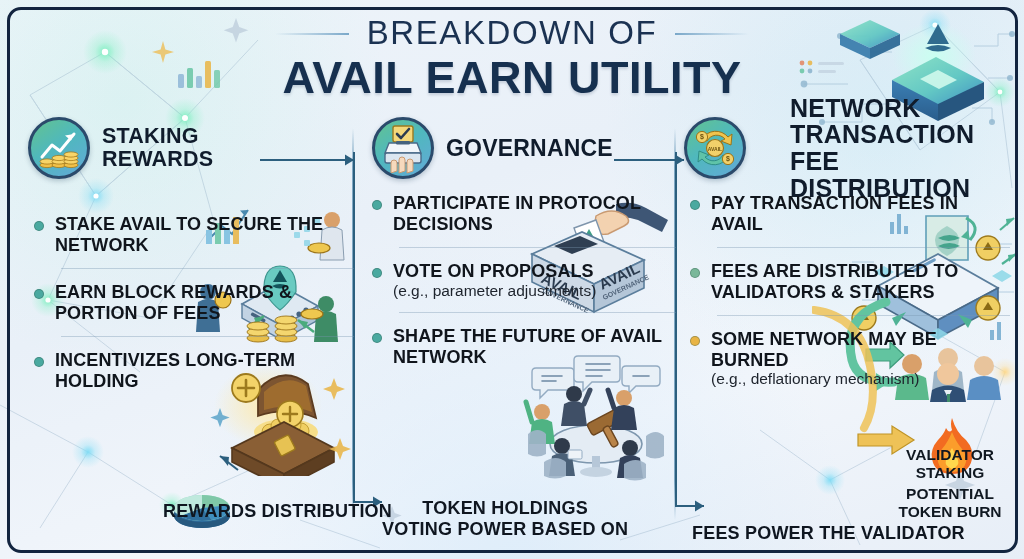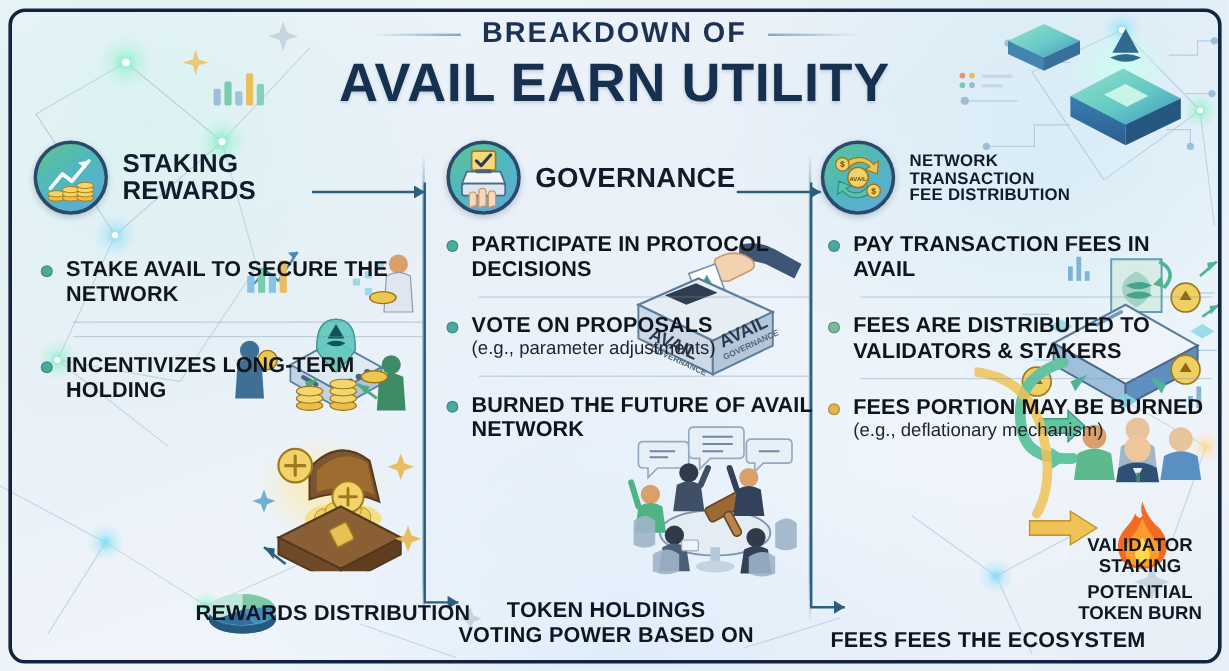--- a/index.html
+++ b/index.html
@@ -26,21 +26,21 @@
     border-radius: 14px;
     pointer-events: none;
     z-index: 40;
   }
 
   .netbg { position: absolute; inset: 0; z-index: 0; }
 
   
   .header { position: absolute; top: 16px; left: 0; width: 100%; text-align: center; z-index: 12; }
   .kicker {
-    font-size: 24px; font-weight: bold; letter-spacing: 1.6px;
+    font-size: 33px; font-weight: normal; letter-spacing: 1.6px;
     color: #1b3252; line-height: 1;
     display: inline-block; position: relative;
   }
   .kicker::before, .kicker::after {
     content: ""; position: absolute; top: 52%; width: 74px; height: 2px;
     background: linear-gradient(90deg, rgba(110,160,200,0) 0%, #7aa8c9 100%);
   }
   .kicker::before { left: -92px; }
   .kicker::after  { right: -92px; transform: scaleX(-1); }
   .title {
@@ -63,21 +63,21 @@
     border: 3px solid #2b4a6b;
     display: flex; align-items: center; justify-content: center;
     box-shadow: 0 2px 5px rgba(20,50,80,0.25);
     overflow: hidden;
   }
   .badge svg { display: block; }
   .col-title {
     font-size: 21.5px; font-weight: bold; color: #101c2c;
     line-height: 1.07; letter-spacing: 0.2px;
   }
-  #col3 .col-title { font-size: 14px; }
+  #col3 .col-title { font-size: 25px; margin-left: 32px; }
   #col2 .col-head { padding-left: 10px; }
   #col2 .col-title { font-size: 23px; }
 
   
   .bullets { margin-top: 12px; padding-left: 6px; }
   .bullet { display: flex; gap: 11px; align-items: flex-start; padding: 2px 0; }
   .dot {
     flex: 0 0 auto; width: 10px; height: 10px; border-radius: 50%;
     margin-top: 7px; border: 1px solid rgba(40,80,70,0.35);
   }
@@ -305,20 +305,24 @@
         <div>REWARDS</div>
       </div>
     </div>
 
     <div class="bullets">
       <div class="bullet">
         <span class="dot" style="background:#4aa9a0"></span>
         <span class="btxt">STAKE AVAIL TO SECURE THE NETWORK</span>
       </div>
       <div class="rule"></div>
+      <div class="bullet">
+        <span class="dot" style="background:#4aa9a0"></span>
+        <span class="btxt">EARN BLOCK REWARDS &amp; PORTION OF FEES</span>
+      </div>
       <div class="rule"></div>
       <div class="bullet">
         <span class="dot" style="background:#4aa9a0"></span>
         <span class="btxt">INCENTIVIZES LONG-TERM HOLDING</span>
       </div>
     </div>
   </div>
 
   <svg id="art-staking" class="art" width="172" height="150" viewBox="0 0 172 150">
     <g opacity="0.9">
@@ -461,21 +465,21 @@
       <div class="bullet">
         <span class="dot" style="background:#4aa9a0"></span>
         <span>
           <span class="btxt">VOTE ON PROPOSALS</span>
           <div class="sub">(e.g., parameter adjustments)</div>
         </span>
       </div>
       <div class="rule"></div>
       <div class="bullet">
         <span class="dot" style="background:#4aa9a0"></span>
-        <span class="btxt">BURNED THE FUTURE OF AVAIL NETWORK</span>
+        <span class="btxt">SHAPE THE FUTURE OF AVAIL NETWORK</span>
       </div>
     </div>
   </div>
 
   <svg id="art-ballot" class="art" width="152" height="124" viewBox="0 0 152 124">
     <path d="M96 6 q16 -4 30 4 l22 12 -6 12 -24 -12 q-12 -4 -22 -2 Z" fill="#3e5675"></path>
     <path d="M76 18 q16 -10 30 0 q6 6 -2 10 l-16 8 q-12 2 -14 -6 Z" fill="#f3d2b0" stroke="#c99a72" stroke-width="1.4"></path>
     <path d="M54 30 L76 22 L84 44 L62 52 Z" fill="#ffffff" stroke="#7f95ac" stroke-width="1.4"></path>
     <g fill="#3f9e86" transform="translate(60,30) scale(0.5)">
       <path d="M18 2 l13 23 -26 0 Z"></path>
@@ -576,21 +580,21 @@
       </div>
       <div class="rule"></div>
       <div class="bullet">
         <span class="dot" style="background:#7ab89a"></span>
         <span class="btxt">FEES ARE DISTRIBUTED TO VALIDATORS &amp; STAKERS</span>
       </div>
       <div class="rule"></div>
       <div class="bullet">
         <span class="dot" style="background:#e8b445"></span>
         <span>
-          <span class="btxt">FEES PORTION MAY BE BURNED</span>
+          <span class="btxt">SOME NETWORK MAY BE BURNED</span>
           <div class="sub">(e.g., deflationary mechanism)</div>
         </span>
       </div>
     </div>
   </div>
 
   <svg id="art-feeflow" class="art" width="178" height="200" viewBox="0 0 178 200">
     <defs>
       <linearGradient id="flowGrad" x1="0" y1="0" x2="1" y2="1">
         <stop offset="0%" stop-color="#8fe0c2"></stop>
@@ -689,18 +693,18 @@
   <svg class="conn" style="left:856px; top:424px;" width="62" height="32" viewBox="0 0 62 32">
     <path d="M2 10 h34 v-8 l22 14 -22 14 v-8 h-34 Z" fill="#eec257" stroke="#bf9426" stroke-width="1.2"></path>
   </svg>
 
   <svg class="conn" style="left:812px; top:300px;" width="90" height="140" viewBox="0 0 90 140">
     <path d="M2 10 q46 6 56 56 q8 38 -6 62" stroke="#eec257" stroke-width="8" fill="none" stroke-linecap="round" opacity="0.85"></path>
   </svg>
 
   <div class="footer" id="foot3">
     <div class="foot-txt">
-      <div>FEES FEES THE ECOSYSTEM</div>
+      <div>FEES POWER THE VALIDATOR</div>
     </div>
   </div>
 
   <div id="frame"></div>
 </div>
 
 </body></html>

